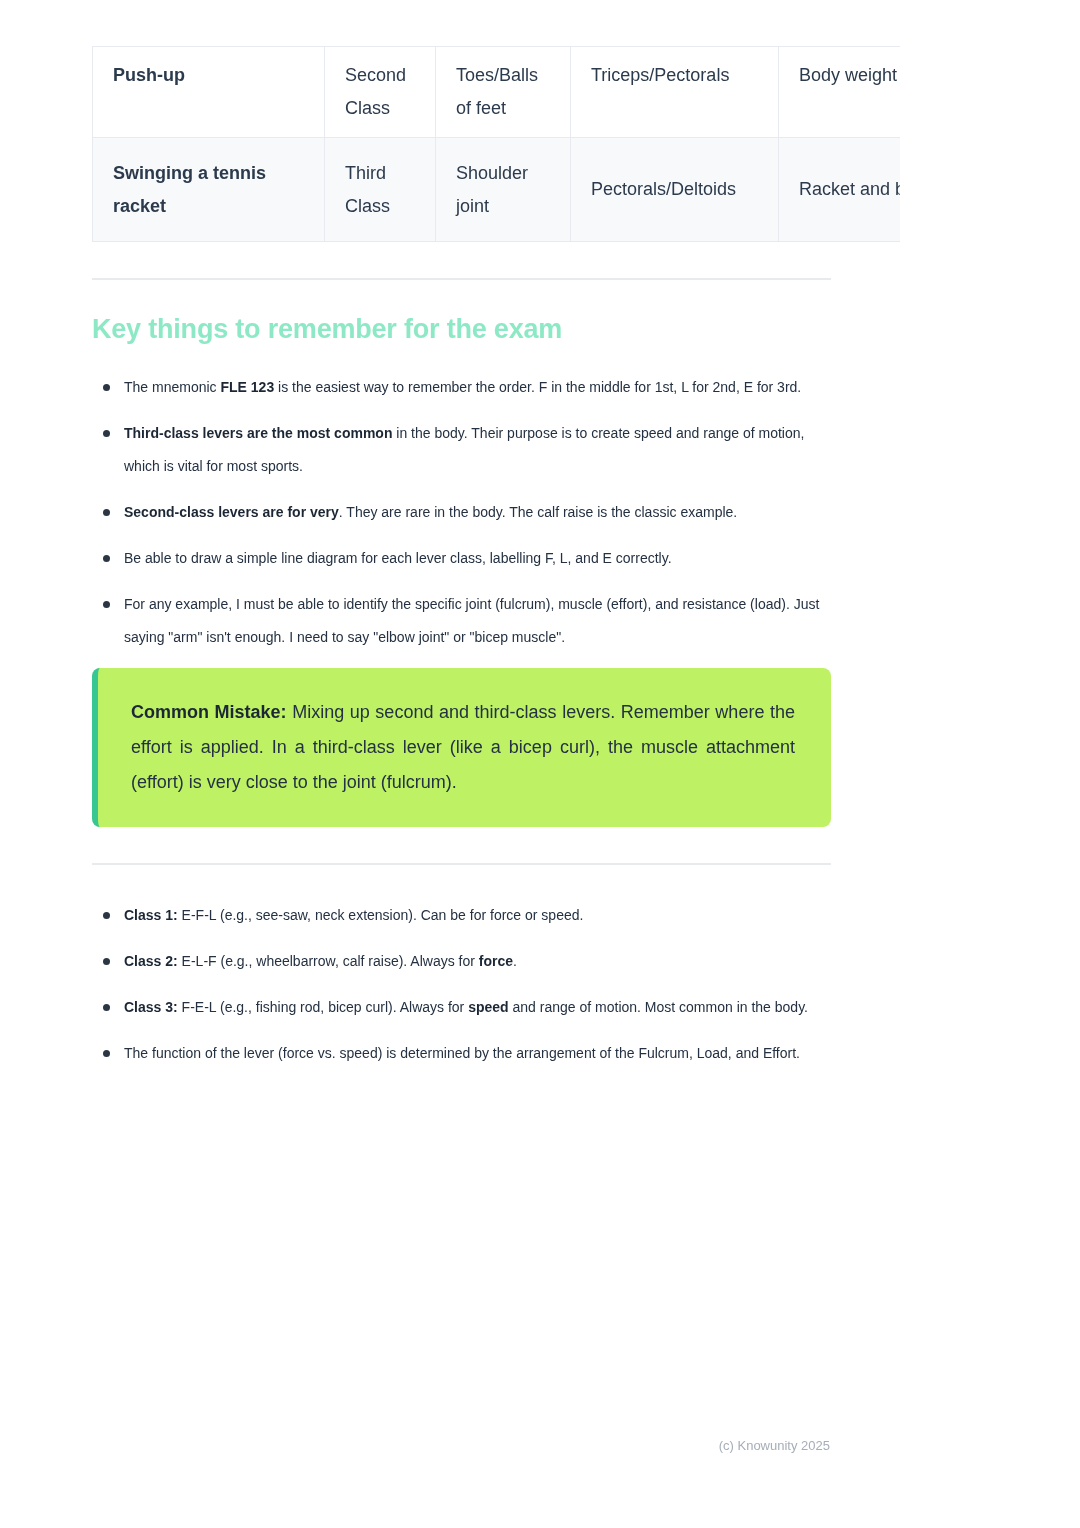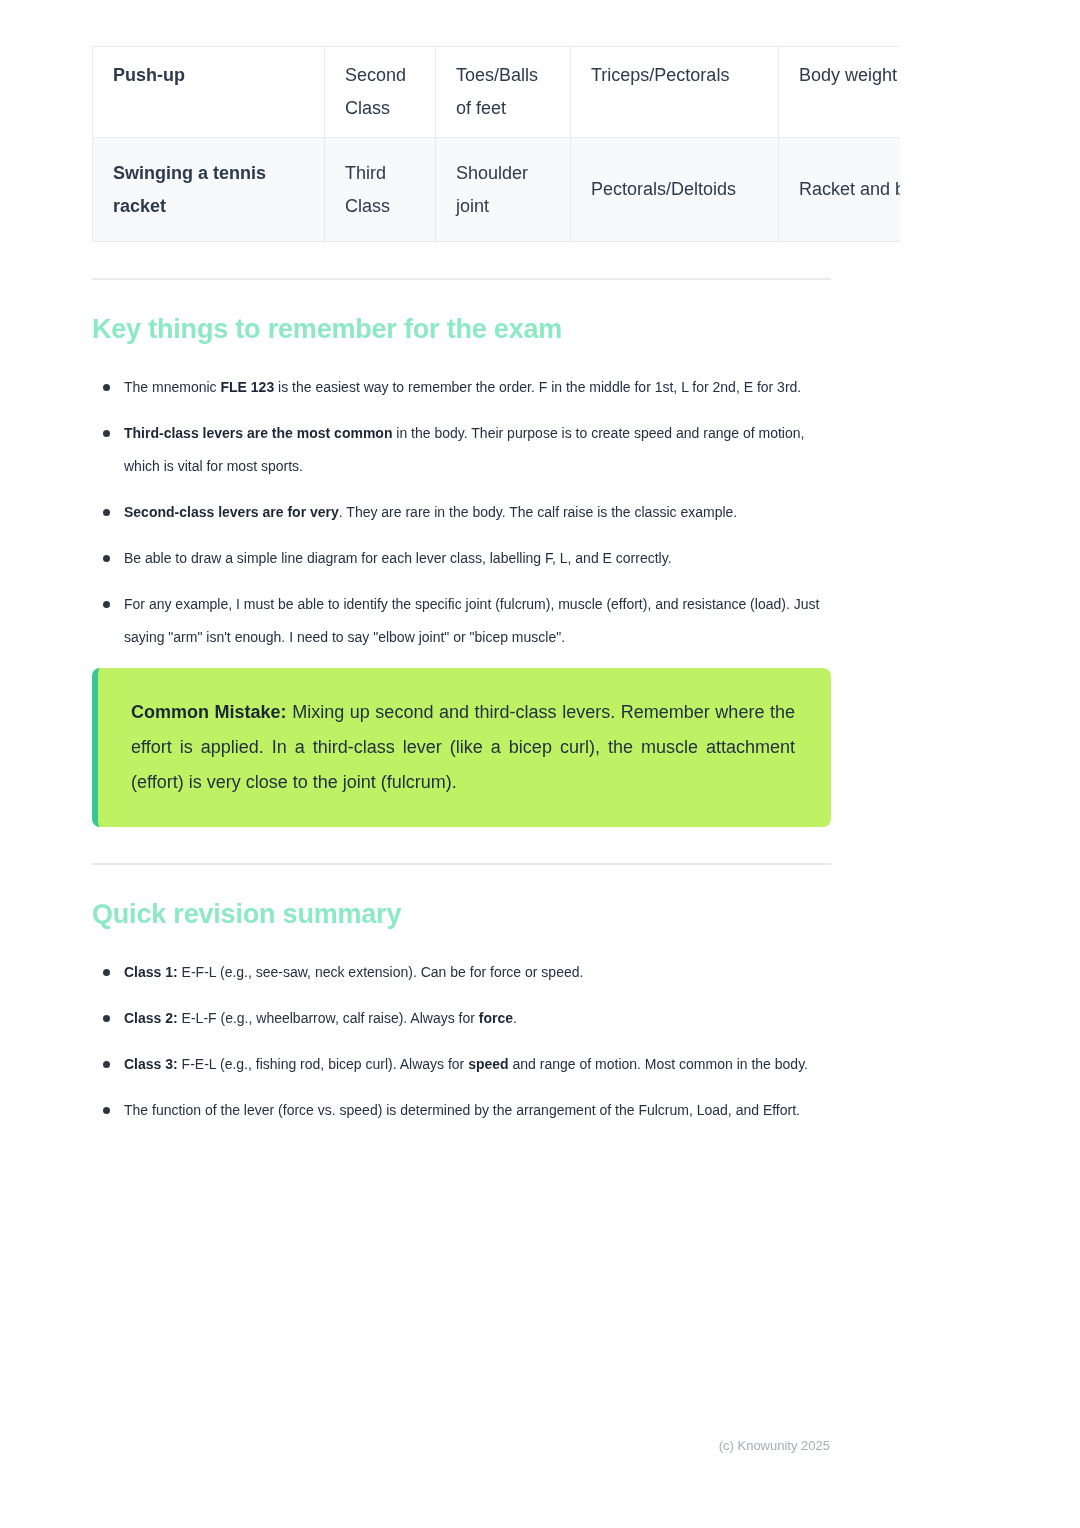--- a/index.html
+++ b/index.html
@@ -145,21 +145,20 @@
       <li><span class="dot"></span><span><span class="b">Third-class levers are the most common</span><span> in the body. Their purpose is to create speed and range of motion, which is vital for most sports.</span></span></li>
       <li><span class="dot"></span><span><span class="b">Second-class levers are for very</span><span>. They are rare in the body. The calf raise is the classic example.</span></span></li>
       <li><span class="dot"></span><span><span>Be able to draw a simple line diagram for each lever class, labelling F, L, and E correctly.</span></span></li>
       <li><span class="dot"></span><span><span>For any example, I must be able to identify the specific joint (fulcrum), muscle (effort), and resistance (load). Just saying "arm" isn't enough. I need to say "elbow joint" or "bicep muscle".</span></span></li>
     </ul>
 
     <div class="callout"><span class="b">Common Mistake:</span><span> Mixing up second and third-class levers. Remember where the effort is applied. In a third-class lever (like a bicep curl), the muscle attachment (effort) is very close to the joint (fulcrum).</span></div>
 
     <hr class="divider">
 
-    <h2 class="section-heading">Quick revision summary</h2>
 
     <ul class="bullets">
       <li><span class="dot"></span><span><span class="b">Class 1:</span><span> E-F-L (e.g., see-saw, neck extension). Can be for force or speed.</span></span></li>
       <li><span class="dot"></span><span><span class="b">Class 2:</span><span> E-L-F (e.g., wheelbarrow, calf raise). Always for </span><span class="b">force</span><span>.</span></span></li>
       <li><span class="dot"></span><span><span class="b">Class 3:</span><span> F-E-L (e.g., fishing rod, bicep curl). Always for </span><span class="b">speed</span><span> and range of motion. Most common in the body.</span></span></li>
       <li><span class="dot"></span><span><span>The function of the lever (force vs. speed) is determined by the arrangement of the Fulcrum, Load, and Effort.</span></span></li>
     </ul>
 
   </div>
 

